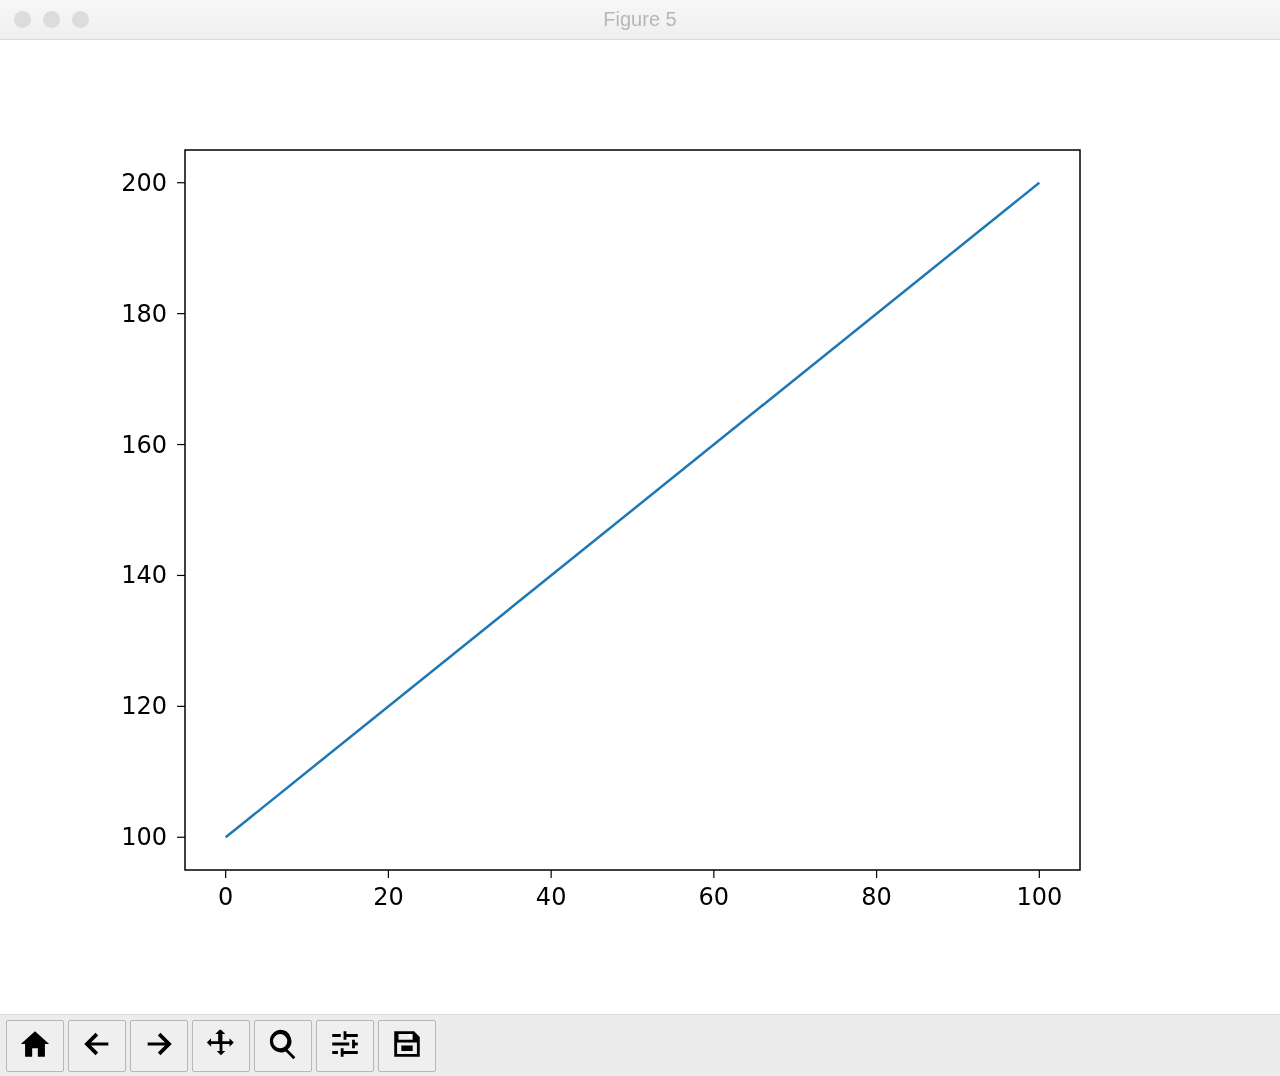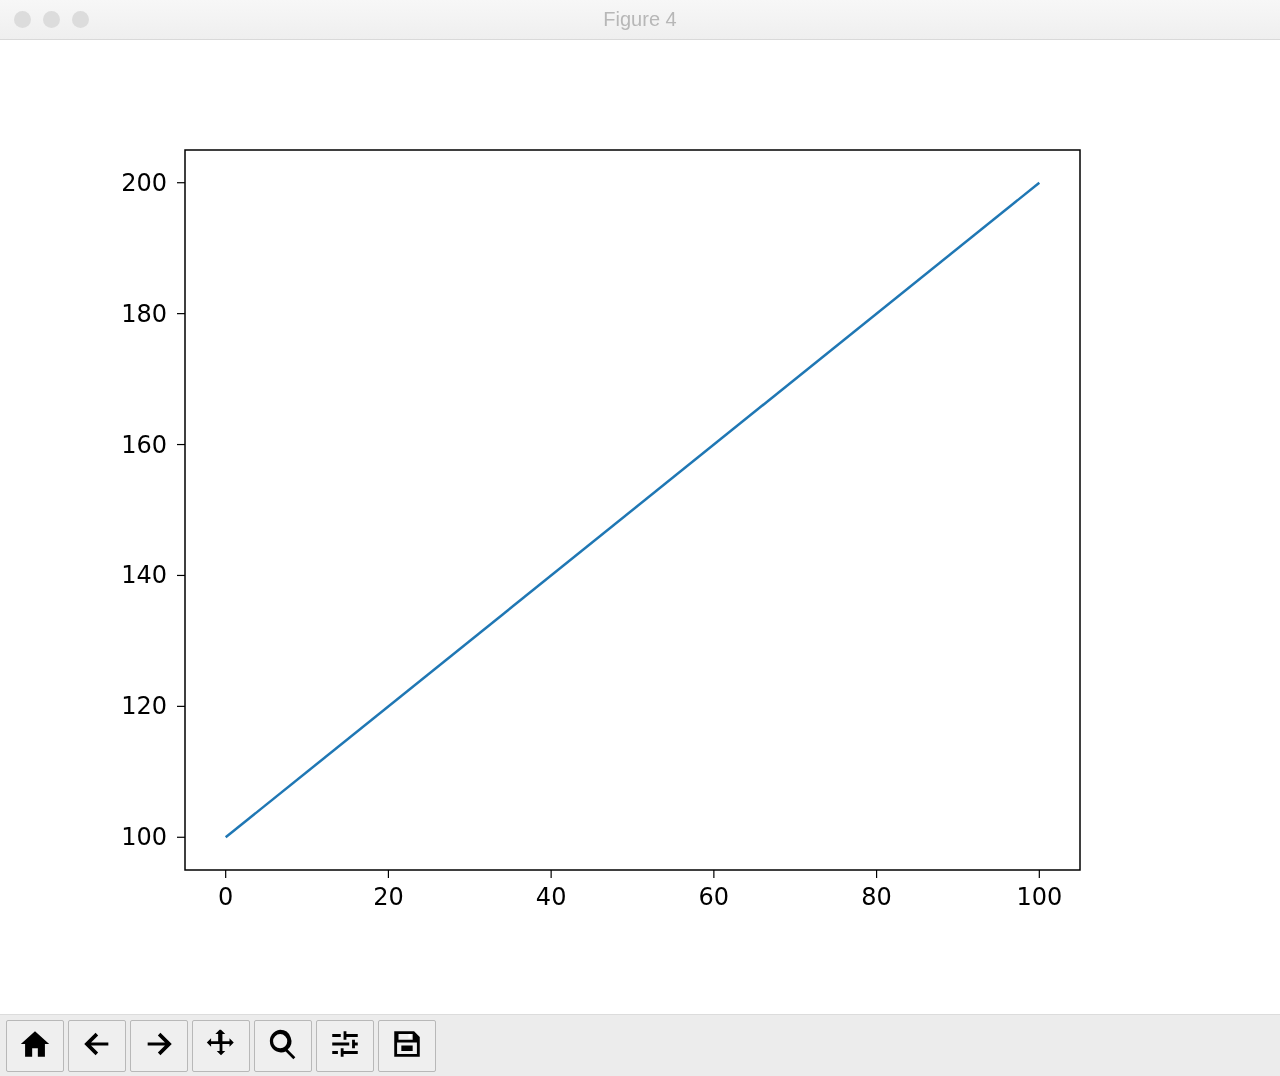--- a/index.html
+++ b/index.html
@@ -73,21 +73,21 @@
 <body>
 
 <div class="window">
 
   <div class="titlebar">
     <div class="traffic-lights">
       <div class="tl"></div>
       <div class="tl"></div>
       <div class="tl"></div>
     </div>
-    <div class="title">Figure 4</div>
+    <div class="title">Figure 5</div>
   </div>
 
   <div class="figure-area">
     <svg class="plot" viewBox="0 0 1280 974">
       <g id="axes-group">
           <rect x="185" y="110" width="895" height="720" fill="none" stroke="#000" stroke-width="1.5"></rect>
           <line x1="225.6818181818182" y1="830" x2="225.6818181818182" y2="838" stroke="#000" stroke-width="1.2"></line>
           <text x="225.6818181818182" y="865" text-anchor="middle" class="tick-label">0</text>
           <line x1="388.4090909090909" y1="830" x2="388.4090909090909" y2="838" stroke="#000" stroke-width="1.2"></line>
           <text x="388.4090909090909" y="865" text-anchor="middle" class="tick-label">20</text>

